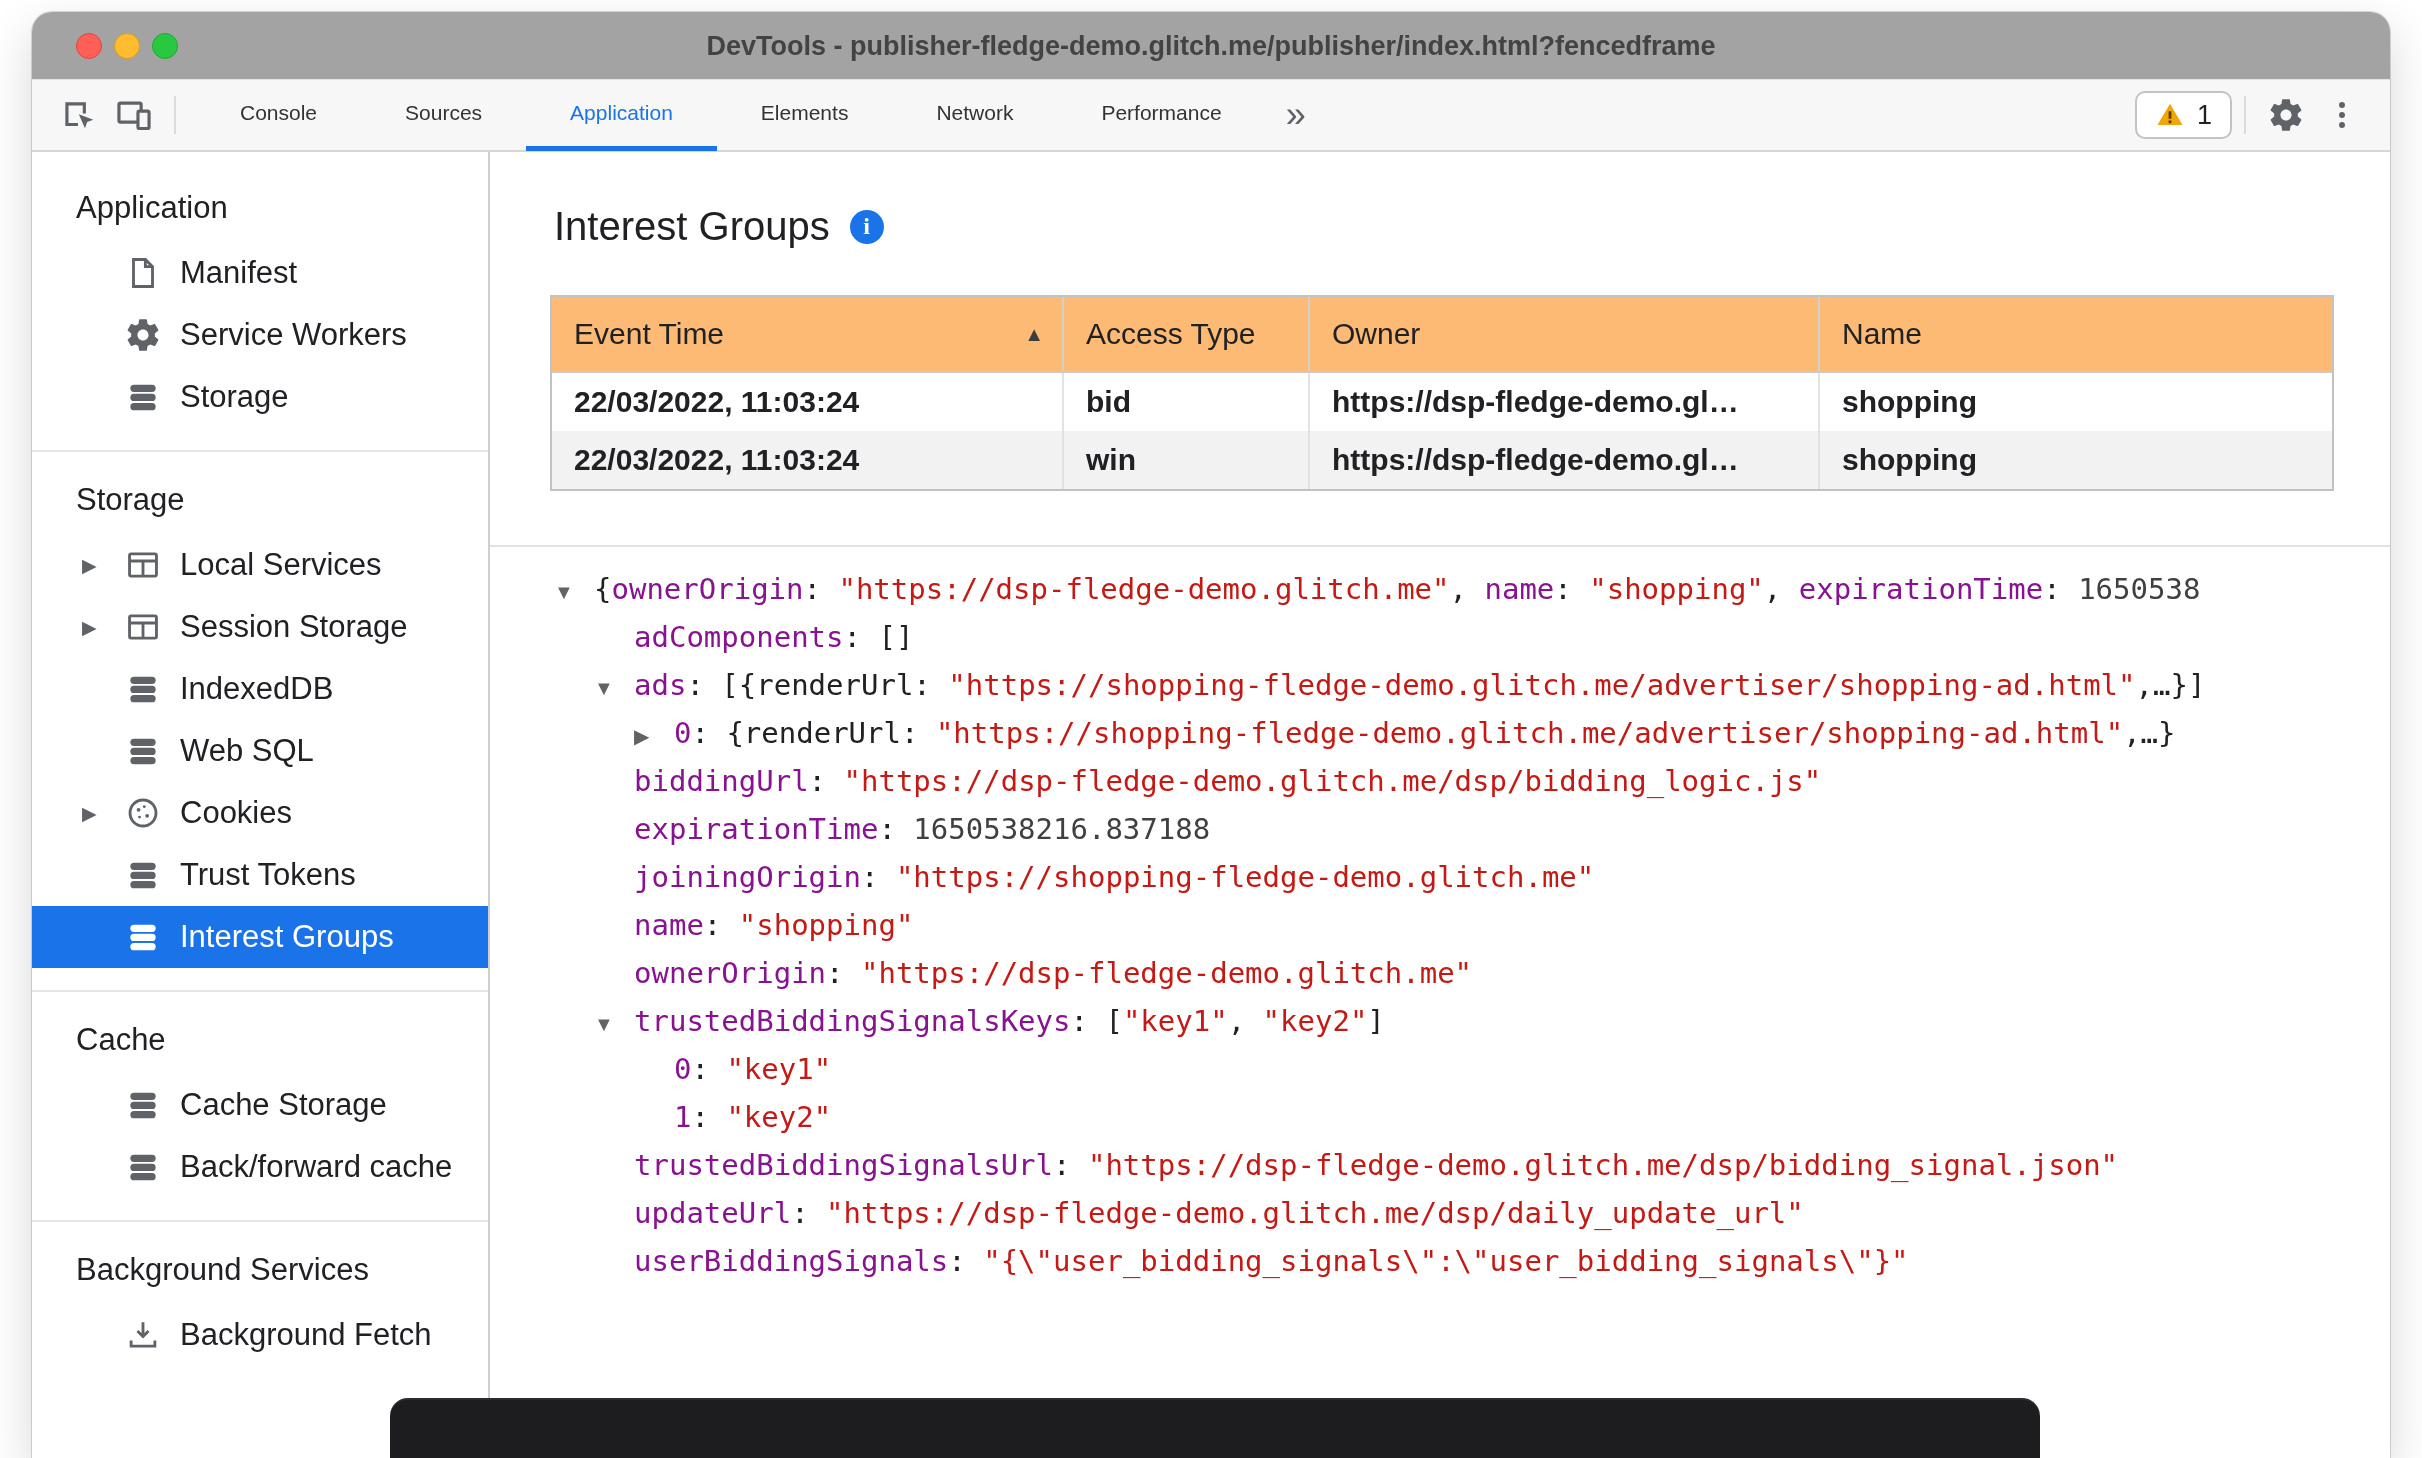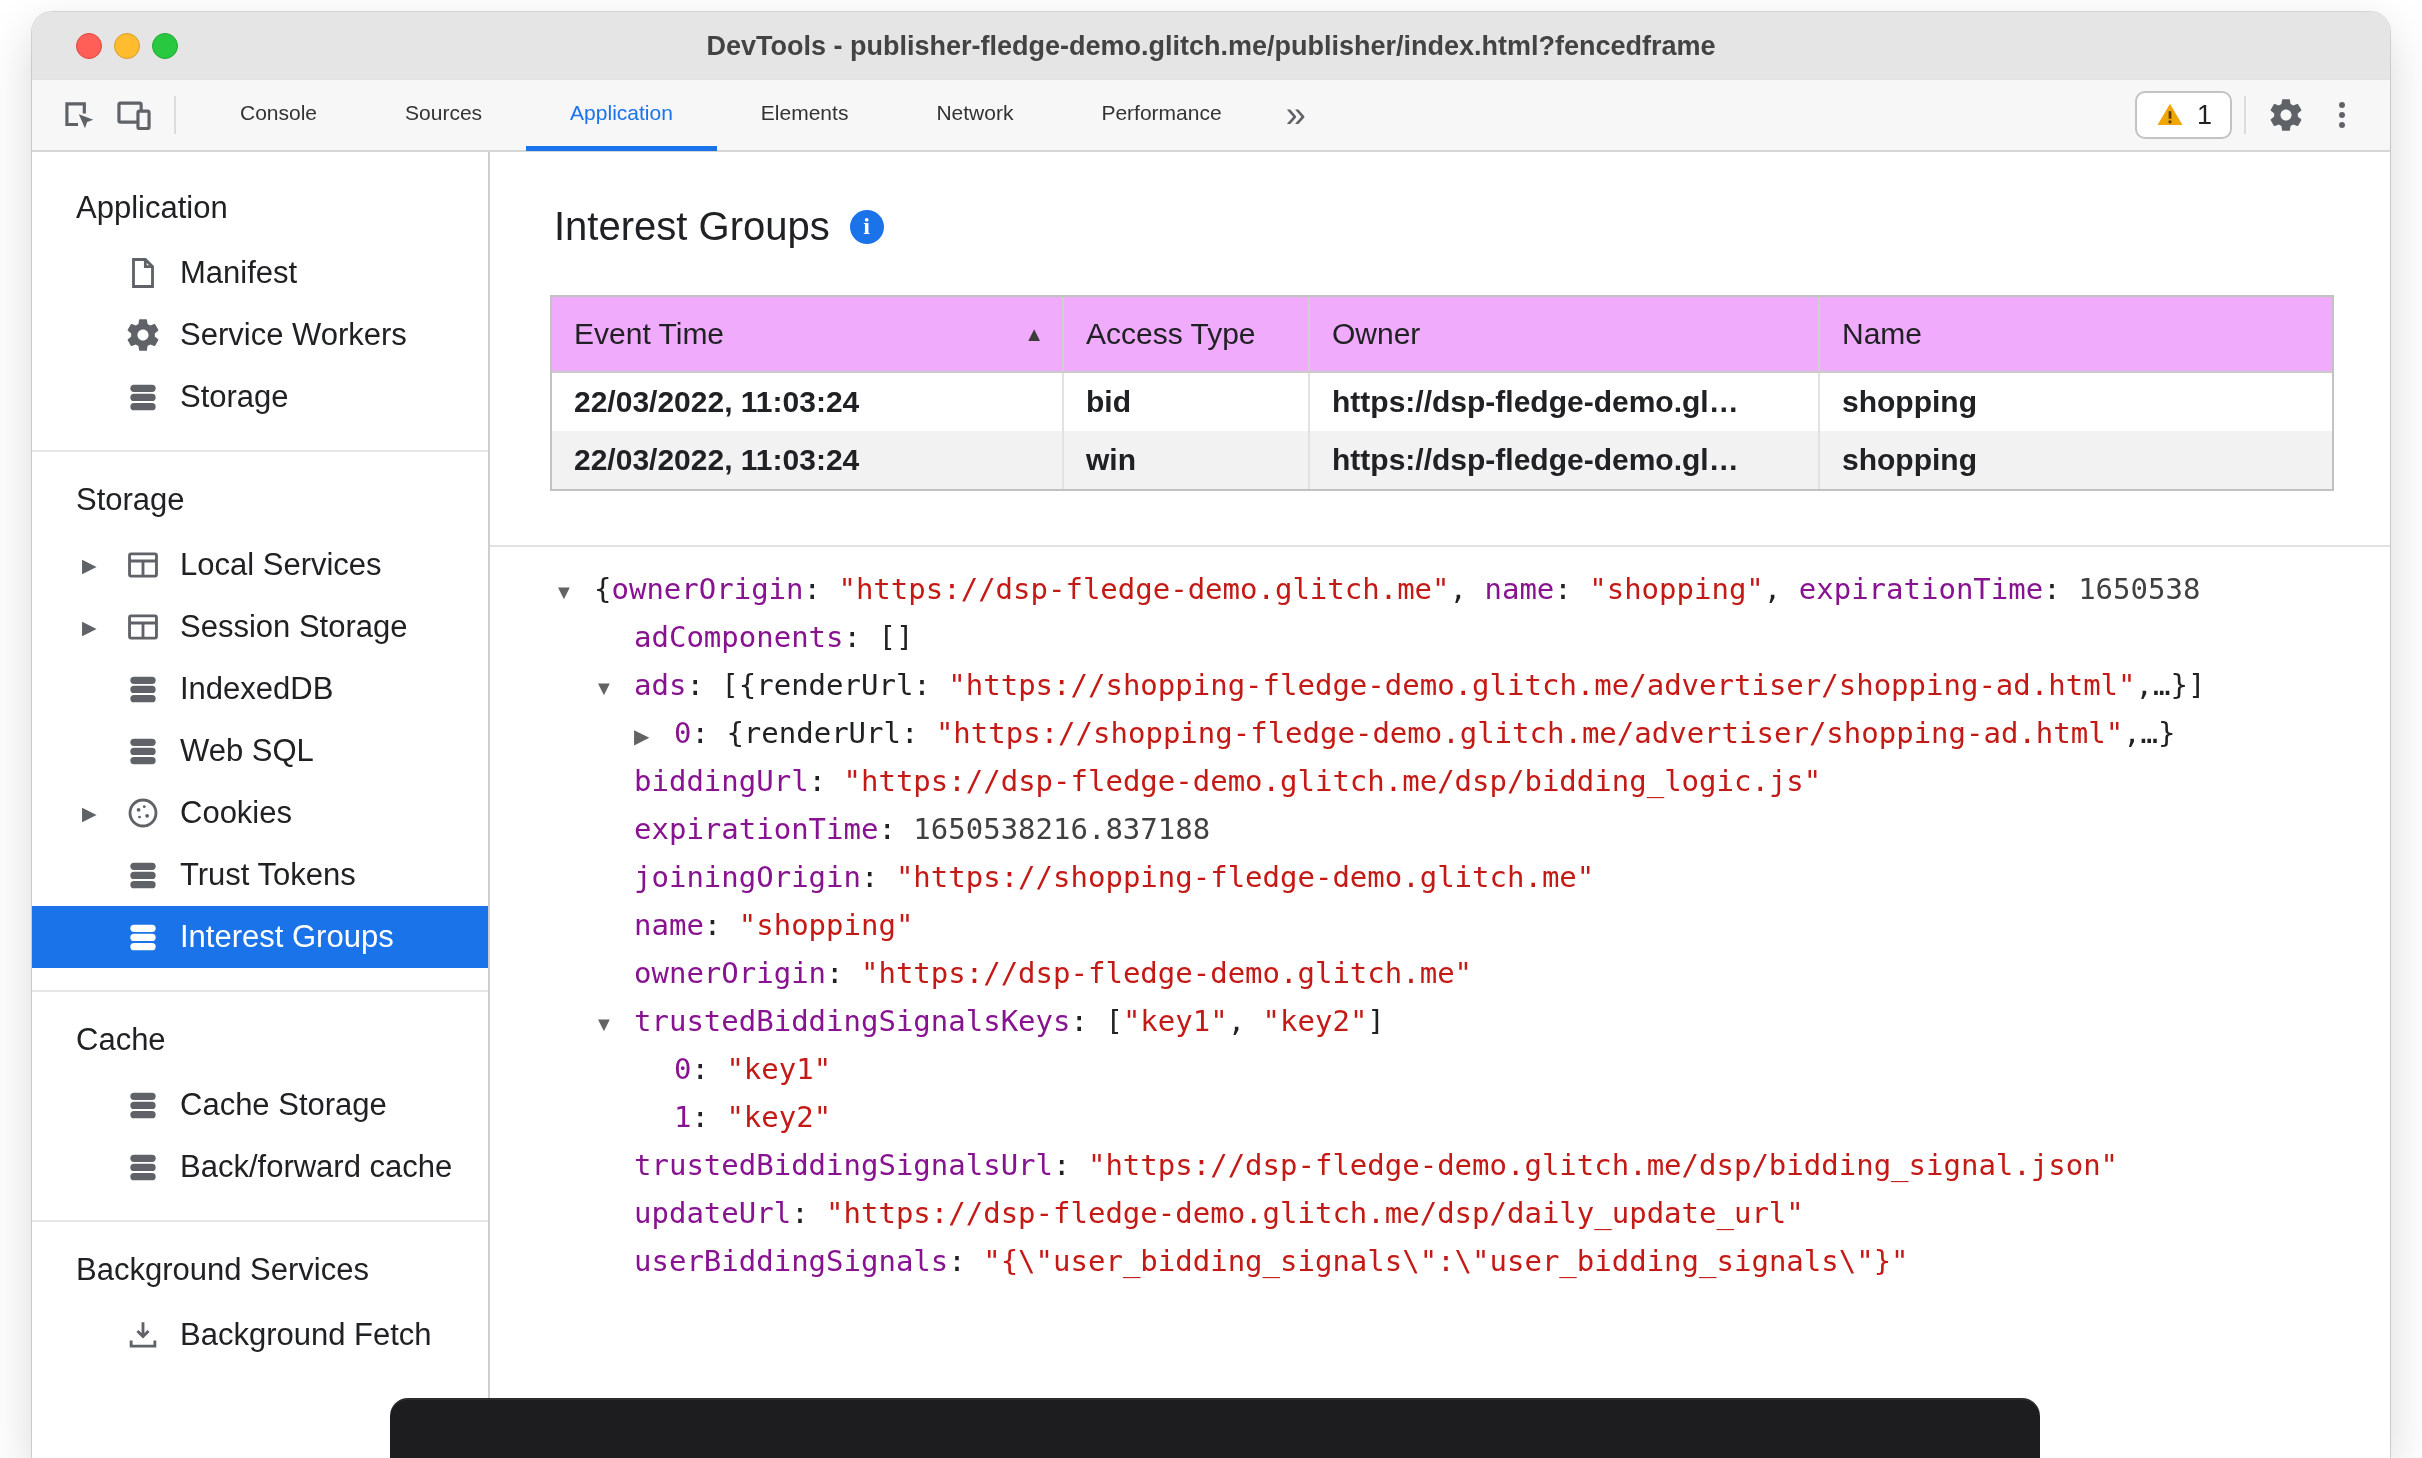--- a/index.html
+++ b/index.html
@@ -6,21 +6,21 @@
   html,body { width:2422px; height:1458px; background:#ffffff; overflow:hidden;
               font-family:"Liberation Sans","DejaVu Sans",sans-serif; }
 
   
   .window { position:absolute; left:32px; top:12px; width:2358px; height:1446px;
             background:#fff; border-radius:20px 20px 0 0; overflow:hidden;
             box-shadow:0 0 0 1px rgba(0,0,0,.14), 0 18px 50px rgba(0,0,0,.16);
             display:flex; flex-direction:column; }
 
   
-  .titlebar { height:68px; background:#e5e5e5; border-bottom:1px solid #e3e3e3;
+  .titlebar { height:68px; background:#a3a3a3; border-bottom:1px solid #e3e3e3;
               position:relative; flex:none; }
   .traffic { position:absolute; top:21px; left:44px; display:flex; gap:12px; }
   .light { width:26px; height:26px; border-radius:50%; }
   .light.red    { background:#ff5f57; border:1px solid #e0443e; }
   .light.yellow { background:#febc2e; border:1px solid #d89e24; }
   .light.green  { background:#28c840; border:1px solid #1fa832; }
   .win-title { text-align:center; line-height:68px; font-size:27px; font-weight:700;
                color:#434343; white-space:nowrap; }
 
   
@@ -64,21 +64,21 @@
   
   .main { flex:1; min-width:0; overflow:hidden; background:#fff; }
   .ig-header { margin:52px 0 0 64px; display:flex; align-items:center; gap:20px; }
   .ig-title { font-size:40px; font-weight:400; color:#202124; }
   .info-icon { width:34px; height:34px; border-radius:50%; background:#1a73e8; color:#fff;
                display:flex; align-items:center; justify-content:center;
                font-size:24px; font-weight:700; font-family:"Liberation Serif",serif; }
 
   .ig-table { margin:46px 56px 0 60px; border:2px solid #c2c2c2; }
   .thead, .tr { display:grid; grid-template-columns:512px 246px 510px 1fr; }
-  .thead { background:#f0abfc; border-bottom:2px solid #cacaca; }
+  .thead { background:#fdba74; border-bottom:2px solid #cacaca; }
   .th { position:relative; height:74px; line-height:74px; padding-left:22px;
         font-size:30px; color:#202124; border-right:2px solid #d0d0d0; white-space:nowrap; }
   .th:last-child { border-right:none; }
   .sort-arrow { position:absolute; right:18px; top:0; font-size:20px; color:#3c3c3c; }
   .tr { height:58px;font-weight:bold; }
   .tr.odd { background:#f2f2f2; }
   .td { line-height:58px; padding-left:22px; font-size:30px; color:#202124;
         border-right:2px solid #e2e2e2; white-space:nowrap; overflow:hidden; }
   .td:last-child { border-right:none; }
 

